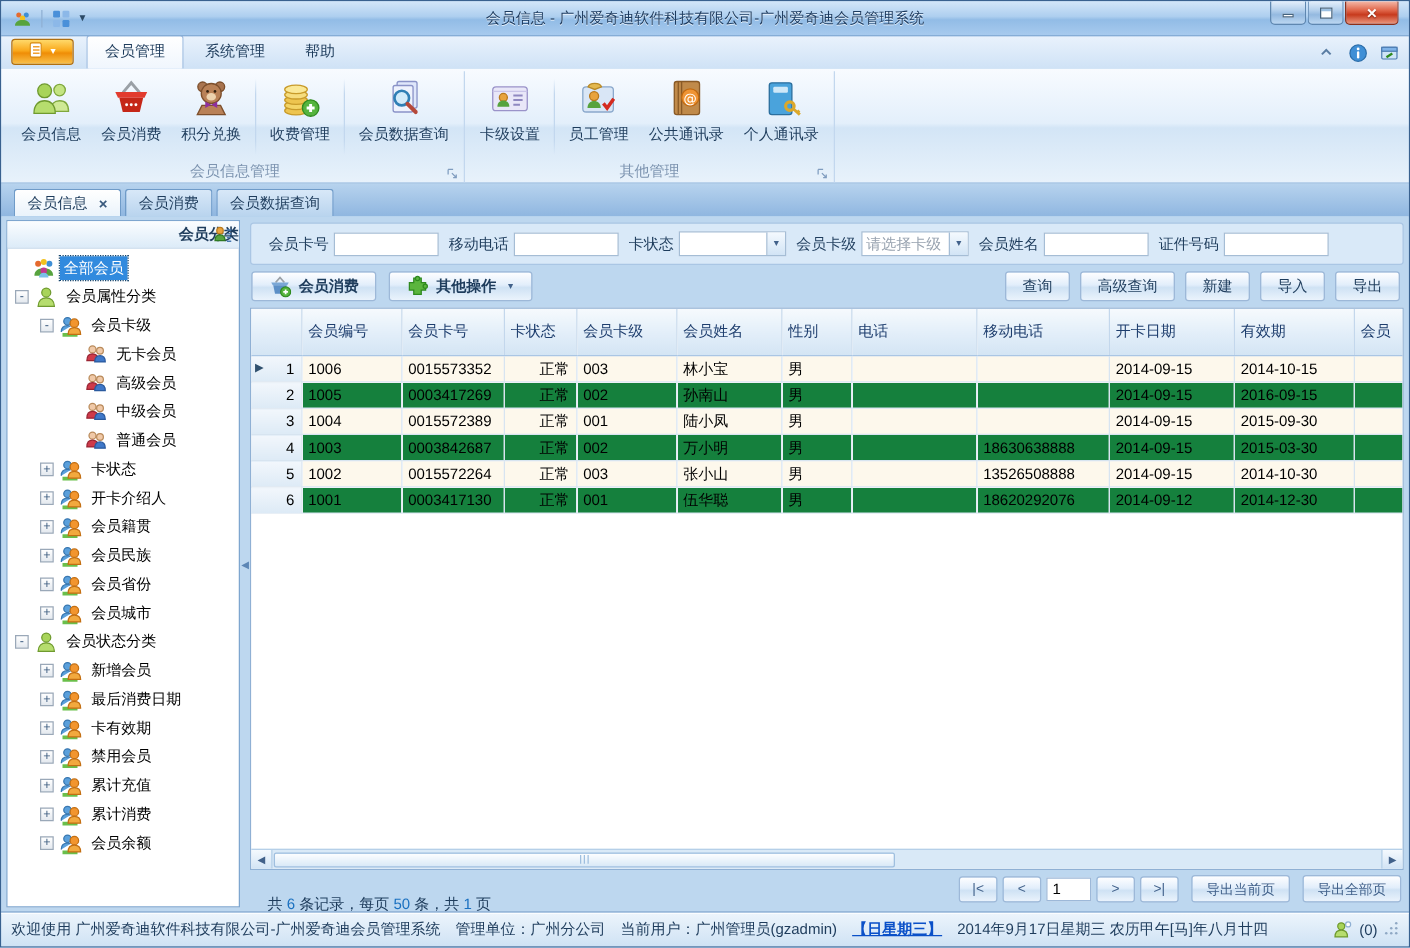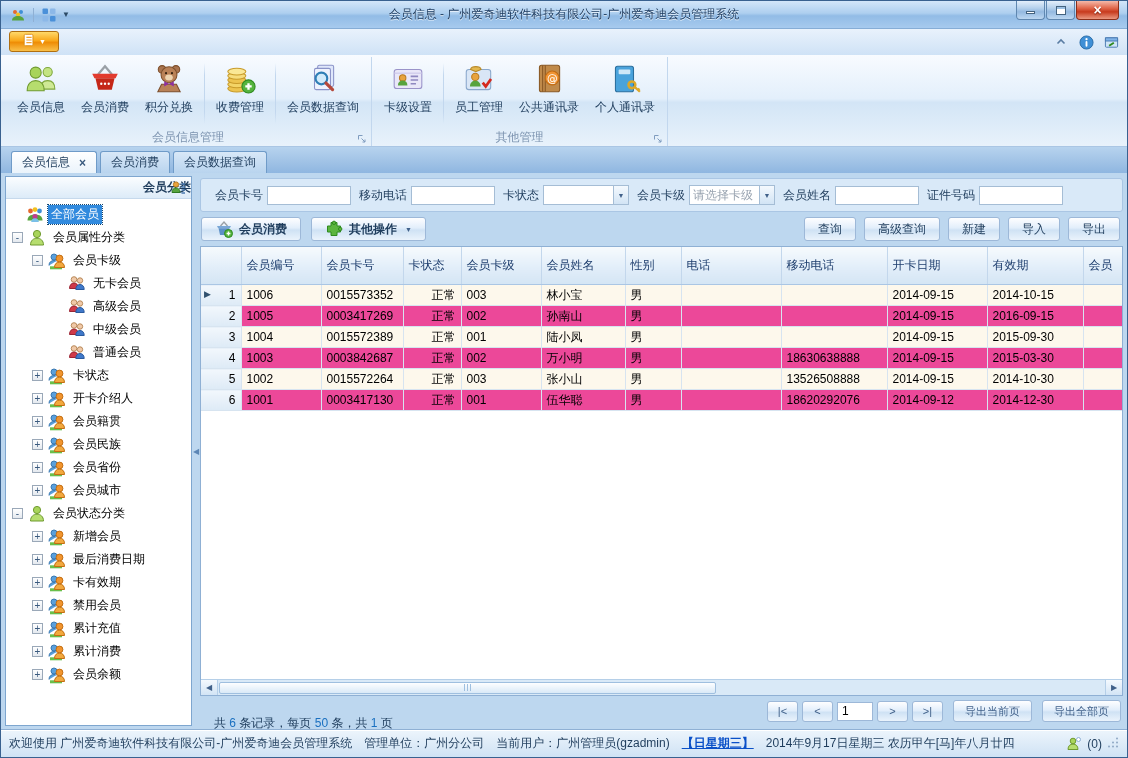--- a/index.html
+++ b/index.html
@@ -90,21 +90,21 @@
   .tbtn .caret{font-size:7px;color:#41618a;margin-left:2px;}
   .toolbar .spacer{flex:1;}
 
   .gridwrap{flex:1;display:flex;flex-direction:column;border:1px solid #8fb0d4;background:#fff;min-height:0;overflow:hidden;}
   table.grid{border-collapse:collapse;table-layout:fixed;width:908px;flex:none;}
   table.grid th{height:25px;background:linear-gradient(#f6fafd,#e2eef9 55%,#d4e5f4);border-right:1px solid #c3d7ec;
     border-bottom:1px solid #aac6e4;color:#1d3d6d;font-weight:normal;text-align:left;padding:10px 5px;overflow:hidden;white-space:nowrap;}
   table.grid td{height:21px;border-right:1px solid #d7e4f0;border-bottom:1px solid #d7e4f0;padding:0 5px;color:#000;
     overflow:hidden;white-space:nowrap;}
   tr.odd td{background:#fdf8ec;}
-  tr.even td{background:#ec4899;}
+  tr.even td{background:#15803d;}
   td.rowhdr{background:linear-gradient(#f2f7fc,#ddeaf6) !important;border-right:1px solid #b5cde6;border-bottom:1px solid #b5cde6;
     text-align:right;color:#1e3c5c;position:relative;}
   .rowind{position:absolute;left:3px;top:4px;font-size:9px;color:#30506e;}
   .grid-empty{flex:1;background:#fff;}
   .hscroll{flex:none;height:16px;border-top:1px solid #b5cfe8;background:#d9e9f7;display:flex;align-items:center;}
   .harrow{width:17px;height:100%;background:linear-gradient(#f4f9fe,#d2e4f5);display:flex;align-items:center;justify-content:center;
     font-size:8px;color:#41618a;border-right:1px solid #b5cfe8;flex:none;}
   .harrow.right{margin-left:auto;border-right:none;border-left:1px solid #b5cfe8;}
   .hthumb{width:54%;height:12px;margin-left:1px;border:1px solid #9fbfdf;border-radius:2px;
     background:linear-gradient(#fdfeff,#d9e9f7);display:flex;align-items:center;justify-content:center;gap:2px;}
@@ -163,20 +163,25 @@
   </div>
 
   <div class="tabrow">
     <div class="appbtn">
       <span class="icon" id="appmenu-icon"><svg viewBox="0 0 16 16" width="14" height="14">
             <rect x="2.5" y="1.5" width="10" height="13" rx="1.5" fill="#fff" stroke="#d88a10"></rect>
             <path d="M5 5h6M5 8h6M5 11h6" stroke="#f0a030" stroke-width="1.3"></path>
           </svg></span>
       <span class="caret">▼</span>
     </div>
+    <div style="display:flex" id="ribbon-tabs">
+        <div class="rtab active">会员管理</div>
+        <div class="rtab">系统管理</div>
+        <div class="rtab">帮助</div>
+      </div>
     <div class="tabrow-right" id="tabrow-right">
         <span class="tr-icon"><svg viewBox="0 0 14 14" width="14" height="14">
             <path d="M3.5 8.5 7 5l3.5 3.5" fill="none" stroke="#5a7da3" stroke-width="1.6"></path>
           </svg></span>
         <span class="tr-icon"><svg viewBox="0 0 16 16" width="15" height="15">
             <circle cx="8" cy="8" r="7" fill="#3f8fd6" stroke="#2a6ca8"></circle>
             <circle cx="8" cy="4.4" r="1.2" fill="#fff"></circle>
             <rect x="7" y="6.5" width="2" height="6" rx="1" fill="#fff"></rect>
           </svg></span>
         <span class="tr-icon"><svg viewBox="0 0 16 16" width="15" height="15">

